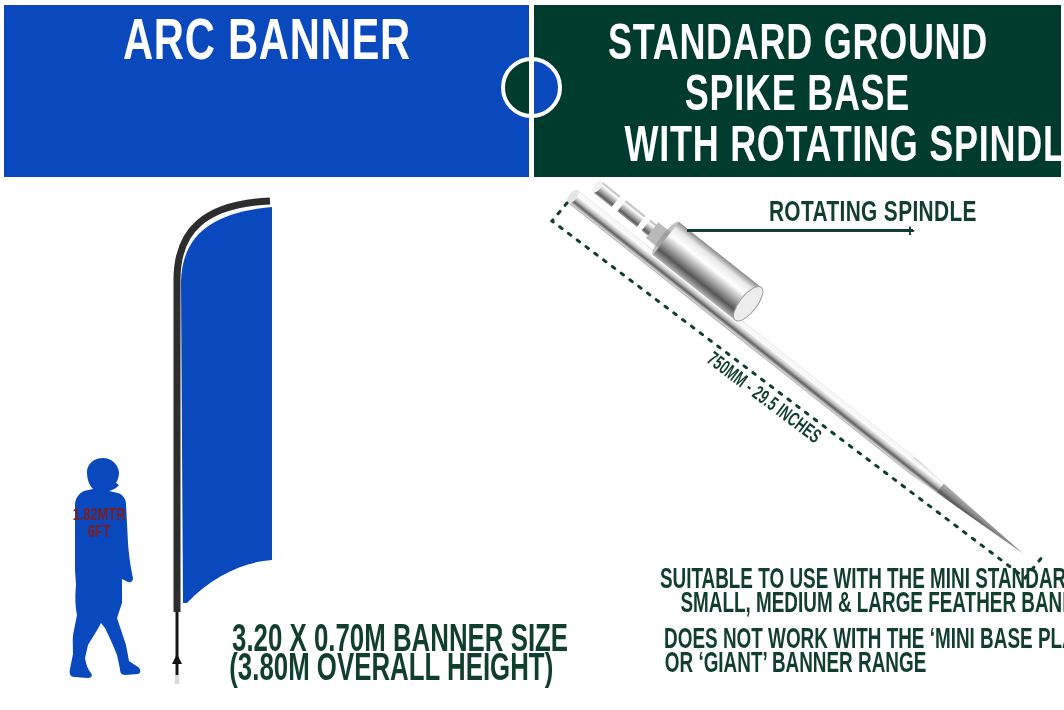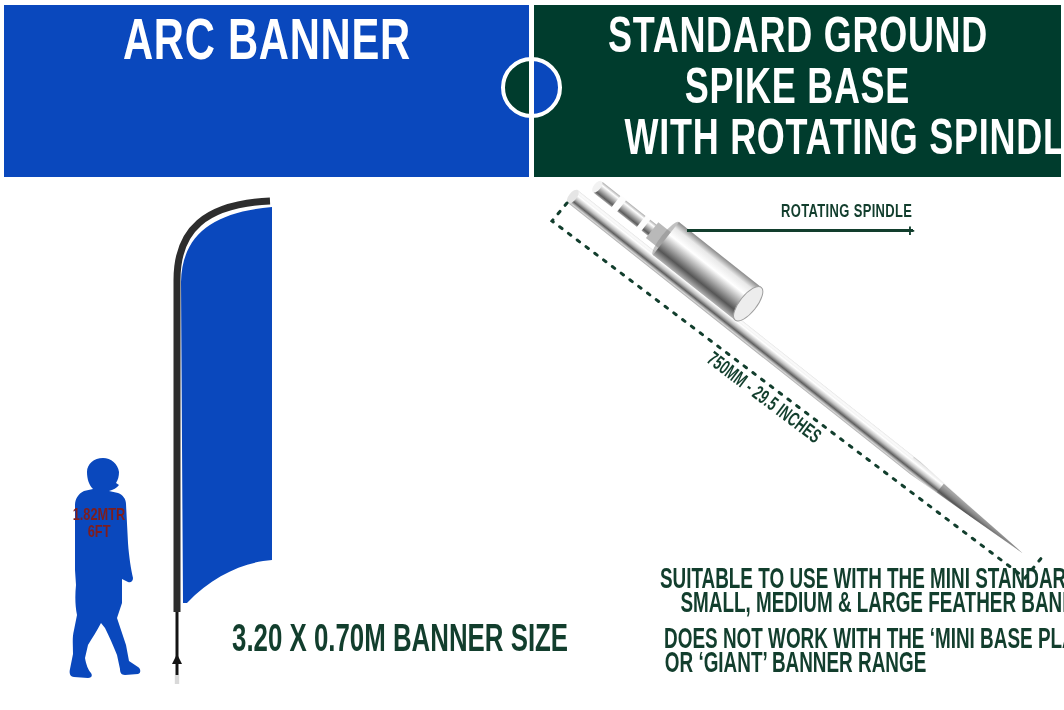--- a/index.html
+++ b/index.html
@@ -15,21 +15,21 @@
     font-family:"Liberation Sans","DejaVu Sans",sans-serif;font-weight:700;
   }
   
   .hdr{position:absolute;top:5px;height:172px;z-index:1;}
   .hdr-left{
     left:4px;width:525px;background:var(--blue);
     display:flex;align-items:flex-start;justify-content:center;
   }
   .hdr-right{
     left:534px;width:527px;background:var(--header-green);
-    text-align:center;padding-top:5px;box-sizing:border-box;
+    text-align:center;padding-top:12px;box-sizing:border-box;
   }
   .t-title{
     color:#fff;font-size:58px;letter-spacing:1px;white-space:nowrap;
   }
   .t-rline{
     color:#fff;font-size:50px;line-height:51px;letter-spacing:1px;white-space:nowrap;text-align:center;
   }
   .cond{display:inline-block;transform:scaleX(0.72);transform-origin:50% 50%;}
   .circle{
     position:absolute;left:501px;top:57px;width:61px;height:61px;box-sizing:border-box;
@@ -51,21 +51,21 @@
     font-size:17px;line-height:17px;text-align:center;
   }
   .person-label .cond{transform:scaleX(0.75);}
   .left-caption{
     position:absolute;left:153px;top:624px;width:360px;z-index:2;color:var(--text-green);
     font-size:38px;line-height:29px;text-align:center;white-space:nowrap;
   }
   .left-caption .cond{transform:scaleX(0.68);}
   .spindle-label{
     position:absolute;left:688px;top:198px;width:224px;z-index:2;color:var(--text-green);
-    font-size:18px;line-height:27px;text-align:right;letter-spacing:.5px;white-space:nowrap;
+    font-size:29px;line-height:27px;text-align:right;letter-spacing:.5px;white-space:nowrap;
   }
   .spindle-label .cond{transform:scaleX(0.72);transform-origin:100% 50%;}
   .spindle-underline{
     position:absolute;left:687px;top:229px;width:226px;height:3px;z-index:2;
     background:var(--text-green);
   }
   .plus{
     position:absolute;left:905px;top:222px;z-index:2;color:var(--text-green);
     font-size:17px;line-height:17px;
   }
@@ -116,20 +116,21 @@
          L75,400 L75,335 C75,329 78,324 84,321 L93,319 C89,315 87,309 87,302 C87,294 94,288 103,288 Z"></path>
   </svg>
 
   <div class="person-label">
     <div><span class="cond">1.82MTR</span></div>
     <div><span class="cond">6FT</span></div>
   </div>
 
   <div class="left-caption">
     <div><span class="cond">3.20 X 0.70M BANNER SIZE</span></div>
+    <div><span class="cond">(3.80M OVERALL HEIGHT)</span></div>
   </div>
 
   <svg class="right-art" viewBox="0 0 524 420" aria-hidden="true">
     <defs>
       <linearGradient id="rodGrad" gradientUnits="userSpaceOnUse" x1="0" y1="-9" x2="0" y2="9">
         <stop offset="0" stop-color="#9e9e9e"></stop>
           <stop offset=".12" stop-color="#e8e8e8"></stop>
         <stop offset=".30" stop-color="#ffffff"></stop>
           <stop offset=".52" stop-color="#bdbdbd"></stop>
         <stop offset=".70" stop-color="#5f5f5f"></stop>

